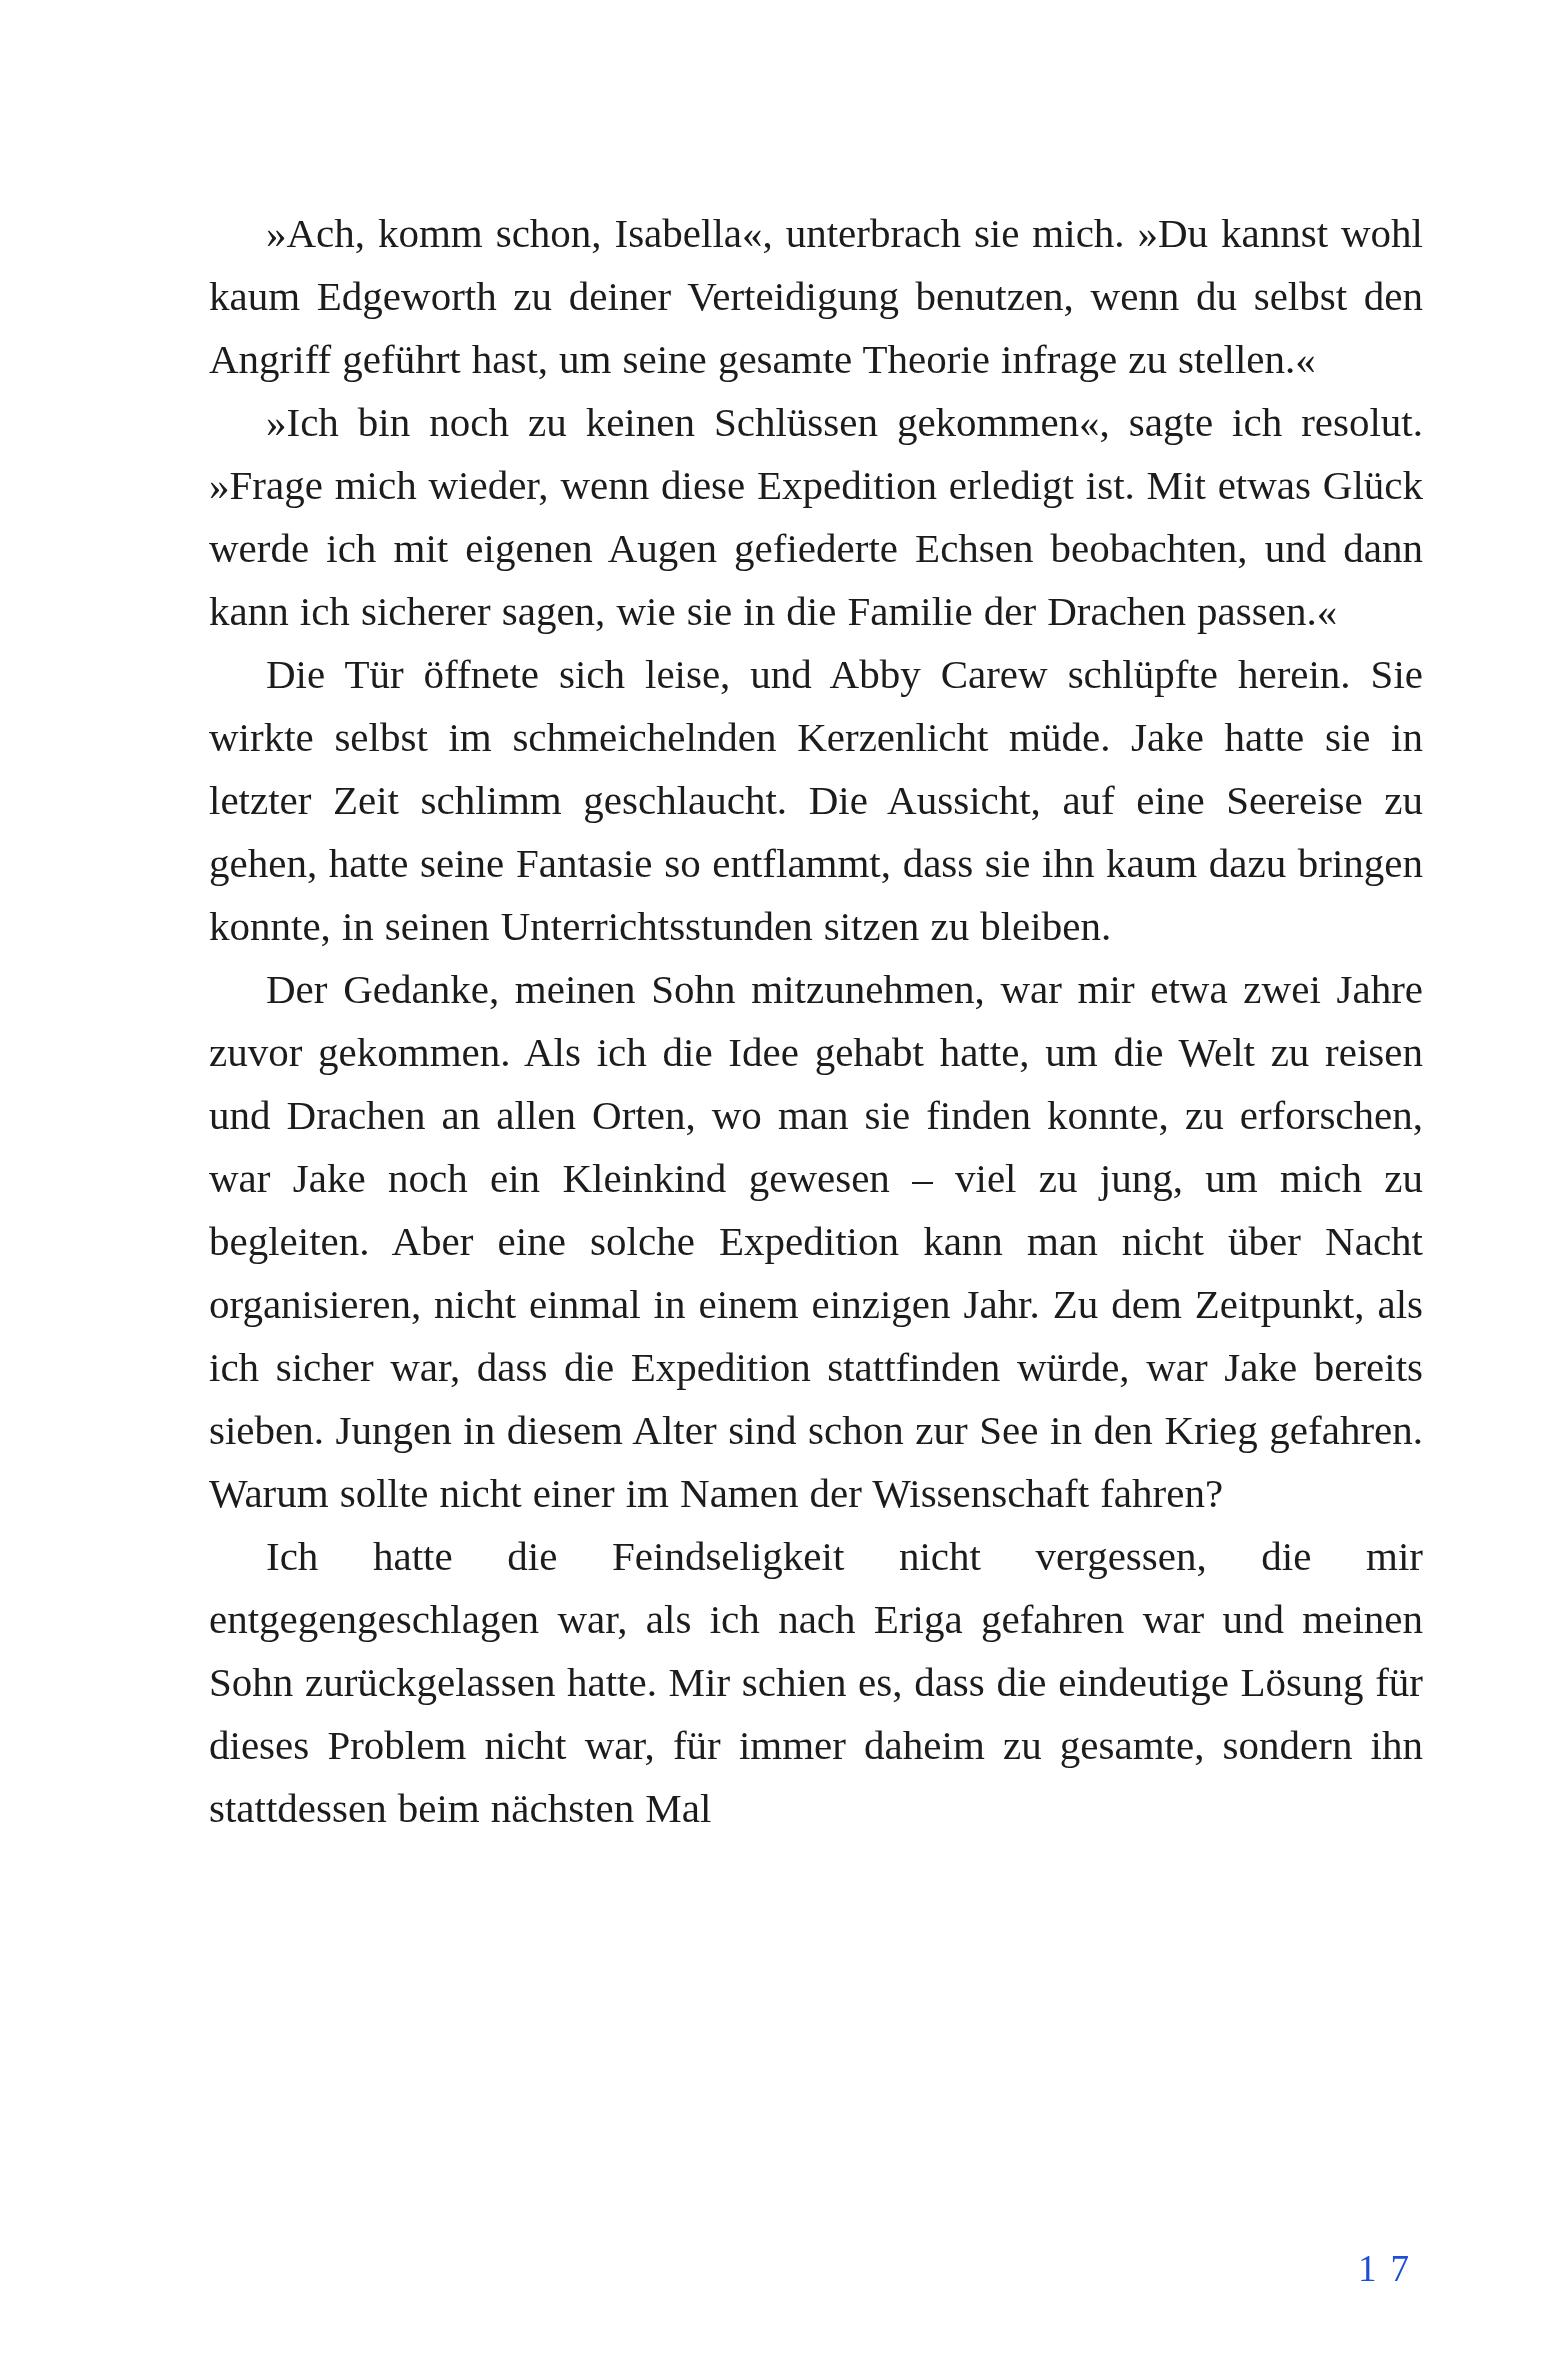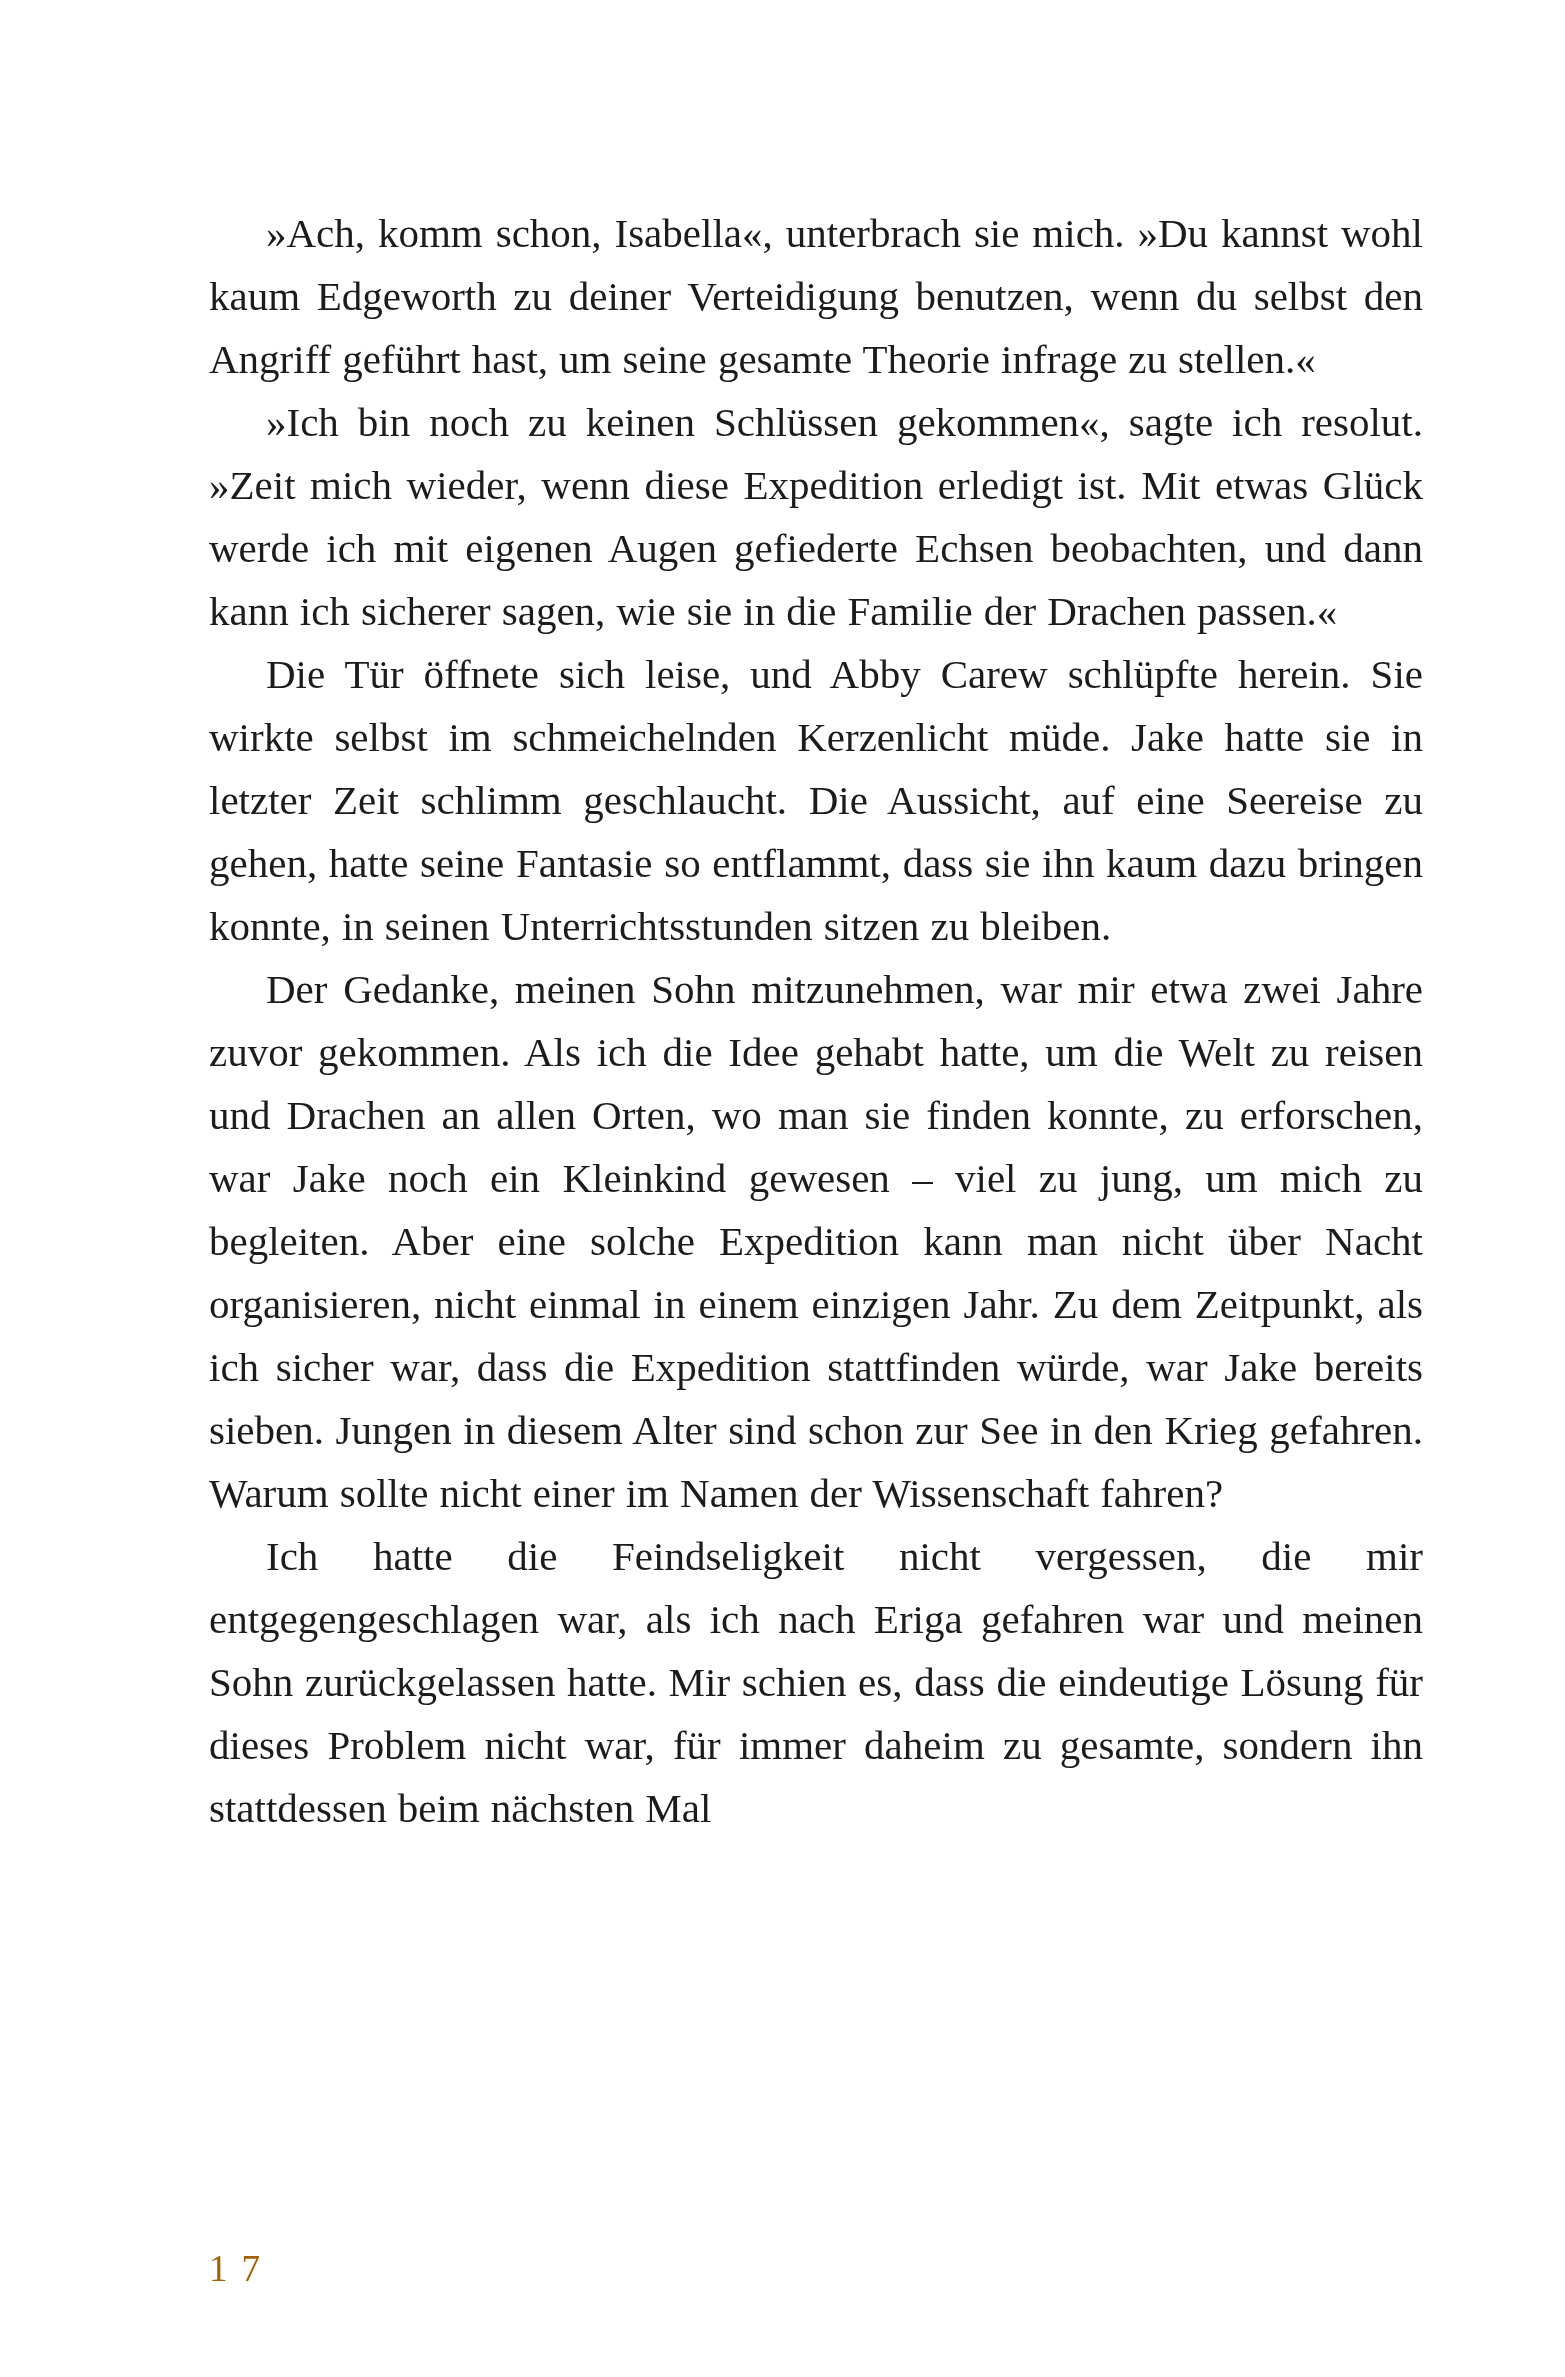--- a/index.html
+++ b/index.html
@@ -36,34 +36,34 @@
   .text-block p {
     margin: 0;
     padding: 0;
     text-indent: 57px;
   }
   .page-number {
     position: absolute;
     left: 209px;
     width: 1214px;
     top: 2247px;
-    text-align: left;
+    text-align: right;
     font-size: 37px;
     letter-spacing: 0.38em;
-    color: #a16207;
+    color: #1d4ed8;
   }
 </style>
 </head>
 <body>
 
 <div class="book-page">
 
   <div class="text-block">
     <p>»Ach, komm schon, Isabella«, unterbrach sie mich. »Du kannst wohl kaum Edgeworth zu deiner Verteidigung benutzen, wenn du selbst den Angriff geführt hast, um seine gesamte Theorie infrage zu stellen.«</p>
-    <p>»Ich bin noch zu keinen Schlüssen gekommen«, sagte ich resolut. »Zeit mich wieder, wenn diese Expedition erledigt ist. Mit etwas Glück werde ich mit eigenen Augen gefiederte Echsen beobachten, und dann kann ich sicherer sagen, wie sie in die Familie der Drachen passen.«</p>
+    <p>»Ich bin noch zu keinen Schlüssen gekommen«, sagte ich resolut. »Frage mich wieder, wenn diese Expedition erledigt ist. Mit etwas Glück werde ich mit eigenen Augen gefiederte Echsen beobachten, und dann kann ich sicherer sagen, wie sie in die Familie der Drachen passen.«</p>
     <p>Die Tür öffnete sich leise, und Abby Carew schlüpfte herein. Sie wirkte selbst im schmeichelnden Kerzenlicht müde. Jake hatte sie in letzter Zeit schlimm geschlaucht. Die Aussicht, auf eine Seereise zu gehen, hatte seine Fantasie so entflammt, dass sie ihn kaum dazu bringen konnte, in seinen Unterrichtsstunden sitzen zu bleiben.</p>
     <p>Der Gedanke, meinen Sohn mitzunehmen, war mir etwa zwei Jahre zuvor gekommen. Als ich die Idee gehabt hatte, um die Welt zu reisen und Drachen an allen Orten, wo man sie finden konnte, zu erforschen, war Jake noch ein Kleinkind gewesen – viel zu jung, um mich zu begleiten. Aber eine solche Expedition kann man nicht über Nacht organisieren, nicht einmal in einem einzigen Jahr. Zu dem Zeitpunkt, als ich sicher war, dass die Expedition stattfinden würde, war Jake bereits sieben. Jungen in diesem Alter sind schon zur See in den Krieg gefahren. Warum sollte nicht einer im Namen der Wissenschaft fahren?</p>
     <p>Ich hatte die Feindseligkeit nicht vergessen, die mir entgegengeschlagen war, als ich nach Eriga gefahren war und meinen Sohn zurückgelassen hatte. Mir schien es, dass die eindeutige Lösung für dieses Problem nicht war, für immer daheim zu gesamte, sondern ihn stattdessen beim nächsten Mal</p>
   </div>
 
   <div class="page-number">17</div>
 
 </div>
 
 

